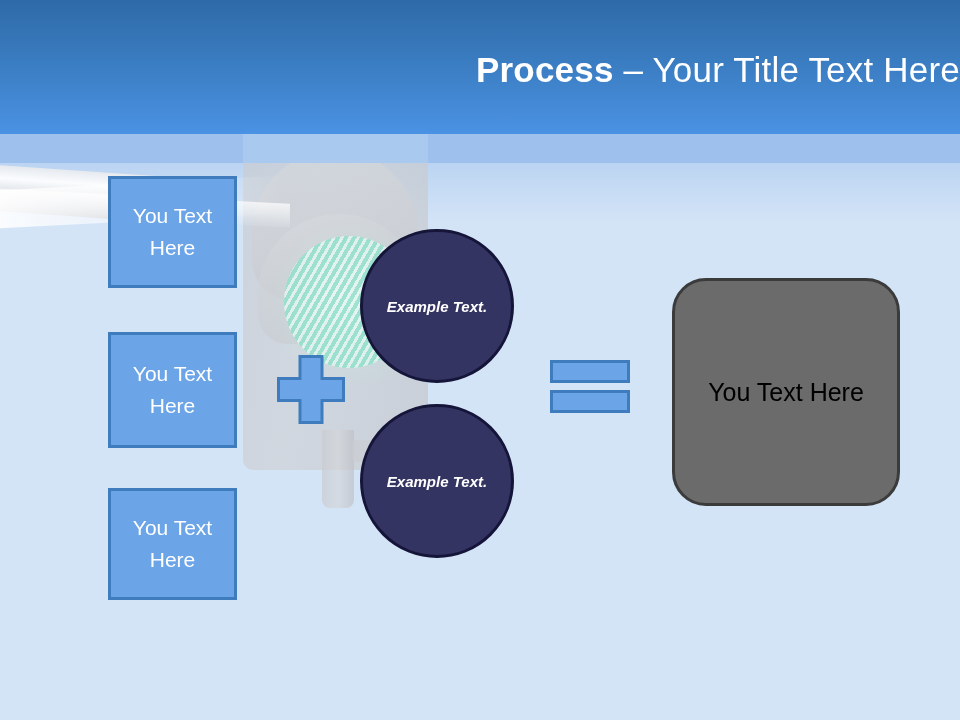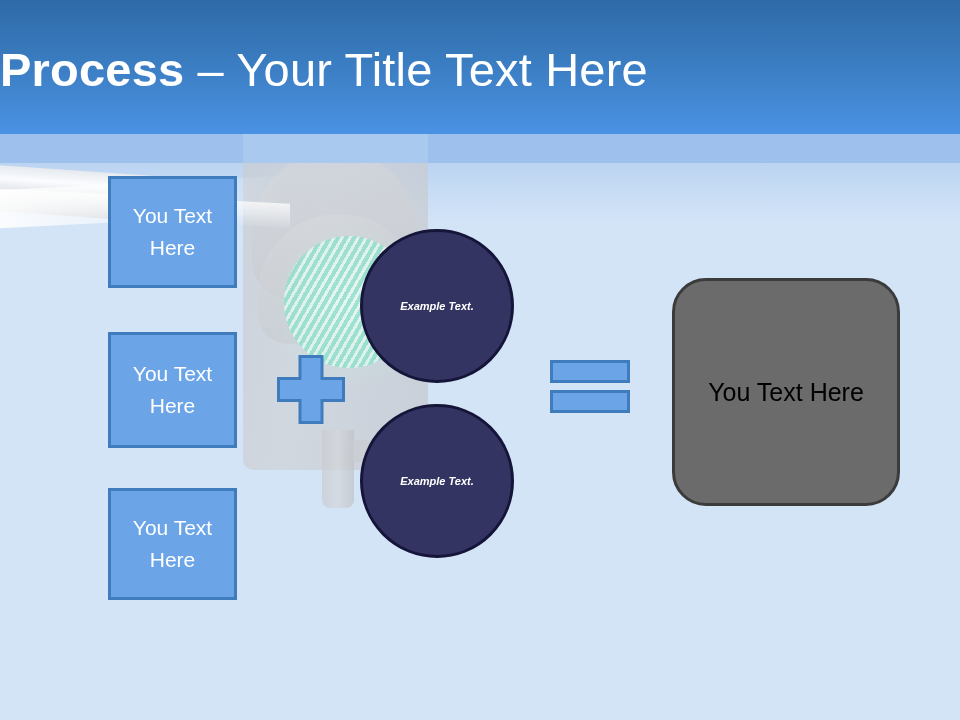--- a/index.html
+++ b/index.html
@@ -144,23 +144,23 @@
     width: 185px; height: 29px;
     background: rgba(255,255,255,0.14);
     z-index: 4;
   }
 
   
   .title {
     position: absolute;
     left: 0; top: 48px;
     width: 960px;
-    text-align: left;
+    text-align: right;
     color: #ffffff;
-    font-size: 47px;
+    font-size: 35px;
     line-height: 44px;
     letter-spacing: 0.2px;
     z-index: 6;
     white-space: nowrap;
   }
   .title .strong { font-weight: bold; }
   .title .rest { font-weight: normal; }
 
   
   .step-box {
@@ -192,21 +192,21 @@
   .plus svg { display: block; }
 
   
   .circle {
     position: absolute;
     width: 148px; height: 148px;
     border-radius: 50%;
     background: #343462;
     border: 3px solid #15153a;
     color: #ffffff;
-    font-size: 11px;
+    font-size: 15px;
     line-height: 23px;
     font-weight: bold;
     font-style: italic;
     text-align: center;
     display: flex;
     align-items: center;
     justify-content: center;
     z-index: 5;
     box-sizing: content-box;
   }

